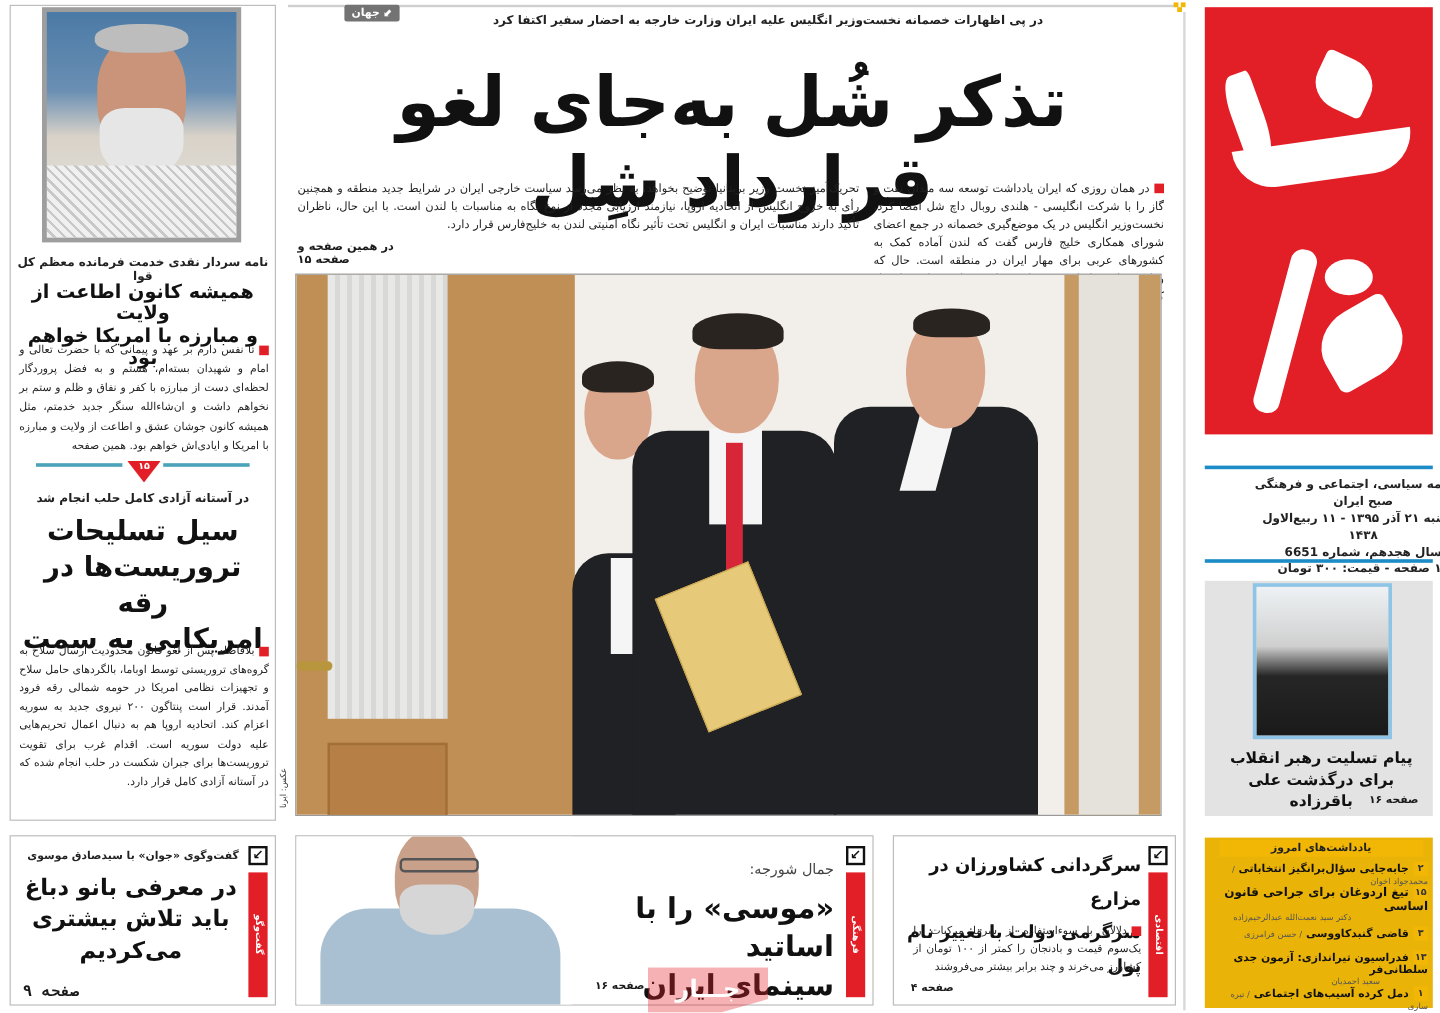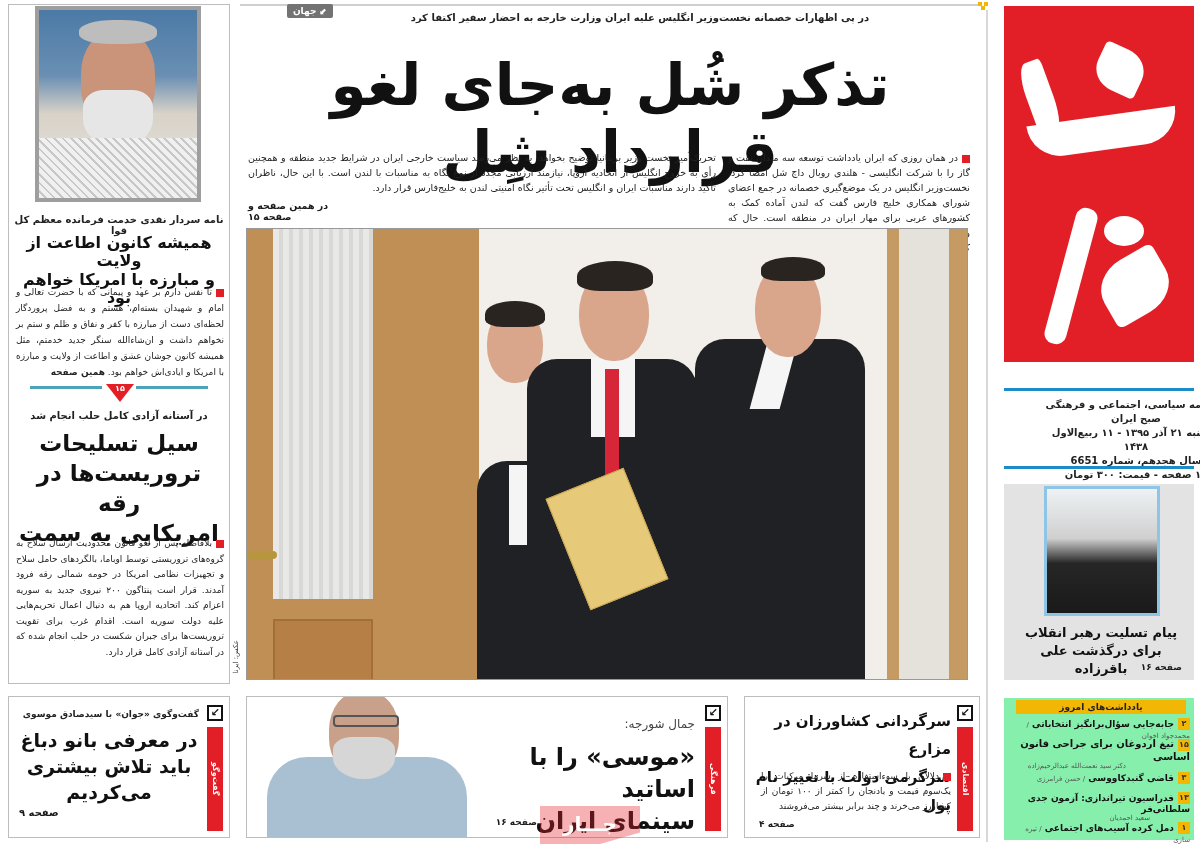--- a/index.html
+++ b/index.html
@@ -48,21 +48,21 @@
 
   
   .masthead { left: 1004px; top: 6px; width: 190px; height: 356px; background: #e21f26; overflow: hidden; }
   .masthead .glyph { position: absolute; background: #fff; }
   .blue-rule { height: 3px; background: #1b8cc8; }
   .info-line { font-size: 10px; font-weight: bold; text-align: center; color: #222; line-height: 14px; }
 
   .condolence { left: 1004px; top: 484px; width: 190px; height: 196px; background: #e3e3e3; }
   .condolence .ph { position: absolute; left: 40px; top: 2px; width: 116px; height: 130px; border: 3px solid #8ec5e6; background: linear-gradient(180deg,#eef2f4 0%,#cfcfcf 40%,#262626 60%,#1a1a1a 100%); }
 
-  .notes { left: 1004px; top: 698px; width: 190px; height: 142px; background: #86efac; }
+  .notes { left: 1004px; top: 698px; width: 190px; height: 142px; background: #eab308; }
   .notes-head { position: absolute; left: 12px; top: 2px; width: 170px; height: 14px; background: #f2b705; font-size: 9px; font-weight: bold; text-align: center; line-height: 14px; color: #222; }
   .note-row { position: absolute; right: 4px; left: 4px; font-size: 9px; font-weight: bold; color: #111; text-align: right; }
   .num-badge { display: inline-block; min-width: 12px; height: 12px; background: #f2b705; color: #333; font-size: 8px; text-align: center; line-height: 12px; margin-left: 4px; vertical-align: middle; }
   .note-author { font-size: 7px; font-weight: normal; color: #555; }
 
   .watermark { left: 540px; top: 806px; width: 100px; height: 38px; background: rgba(226,31,38,0.35); color: #fff; font-size: 20px; font-weight: bold; text-align: center; line-height: 36px; clip-path: polygon(0 0,100% 0,100% 70%,60% 100%,0 100%); }
 </style>
 </head>
 <body>
 
@@ -124,21 +124,21 @@
   </div>
 </div>
 
 <div class="abs kicker" style="left:14px;top:214px;width:210px;">نامه سردار نقدی خدمت فرمانده معظم کل قوا</div>
 <div class="abs headline-lg" style="left:14px;top:234px;width:210px;font-size:16px;">
   <div>همیشه کانون اطاعت از ولایت</div>
   <div>و مبارزه با امریکا خواهم بود</div>
 </div>
 <div class="abs body-text" style="left:16px;top:284px;width:208px;font-size:9px;line-height:16px;">
   <span class="red-sq"></span><span>تا نفس دارم بر عهد و پیمانی که با حضرت تعالی و امام و شهیدان بسته‌ام، هستم و به فضل پروردگار لحظه‌ای دست از مبارزه با کفر و نفاق و ظلم و ستم بر نخواهم داشت و ان‌شاءالله سنگر جدید خدمتم، مثل همیشه کانون جوشان عشق و اطاعت از ولایت و مبارزه با امریکا و ایادی‌اش خواهم بود.</span>
-  <span style="font-weight:bold;">همین صفحه</span>
+  <span style="font-weight:normal;">همین صفحه</span>
 </div>
 
 <div class="abs divider" style="left:30px;top:386px;width:72px;"></div>
 <div class="abs divider" style="left:136px;top:386px;width:72px;"></div>
 <div class="abs page-flag" style="left:106px;top:384px;">۱۵</div>
 
 <div class="abs kicker" style="left:14px;top:410px;width:210px;">در آستانه آزادی کامل حلب انجام شد</div>
 <div class="abs headline-lg" style="left:14px;top:428px;width:210px;font-size:23px;line-height:30px;">
   <div>سیل تسلیحات</div>
   <div>تروریست‌ها در رقه</div>
@@ -150,21 +150,21 @@
 
 <div class="abs box" style="left:8px;top:696px;width:222px;height:142px;">
   <div class="arrow-box" style="right:6px;top:8px;">↙</div>
   <div class="vtag" style="right:6px;top:30px;height:104px;">گفت‌وگو</div>
   <div class="abs kicker" style="right:30px;top:12px;width:180px;text-align:right;font-size:9px;">گفت‌وگوی «جوان» با سیدصادق موسوی</div>
   <div class="abs headline-lg" style="right:30px;top:30px;width:180px;font-size:19px;line-height:26px;">
     <div>در معرفی بانو دباغ</div>
     <div>باید تلاش بیشتری</div>
     <div>می‌کردیم</div>
   </div>
-  <div class="abs" style="left:10px;top:110px;font-size:10px;font-weight:bold;">صفحه ۹</div>
+  <div class="abs" style="left:10px;top:122px;font-size:13px;font-weight:bold;font-family:Liberation Mono, monospace;">صفحه ۹</div>
 </div>
 
 <div class="abs box" style="left:246px;top:696px;width:482px;height:142px;overflow:hidden;">
   <div style="position:absolute;left:0;top:0;width:230px;height:142px;background:#fff;">
     <div style="position:absolute;left:20px;top:60px;width:200px;height:90px;background:#a9c0d3;border-radius:40px 40px 0 0;"></div>
     <div style="position:absolute;left:82px;top:-6px;width:70px;height:86px;background:#c9a08a;border-radius:45%;"></div>
     <div style="position:absolute;left:86px;top:40px;width:62px;height:42px;background:#d6d6d6;border-radius:30% 30% 50% 50%;"></div>
     <div style="position:absolute;left:86px;top:18px;width:66px;height:12px;border:2px solid #555;border-radius:4px;"></div>
   </div>
   <div class="arrow-box" style="right:6px;top:8px;">↙</div>

